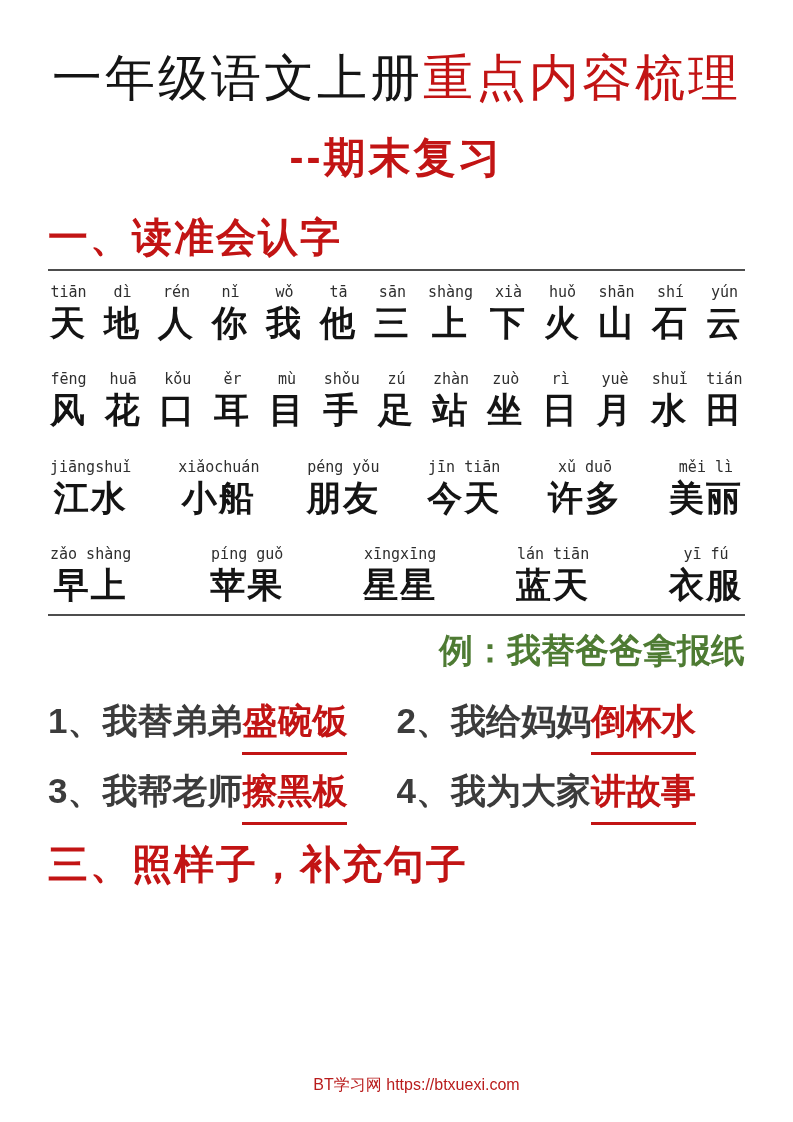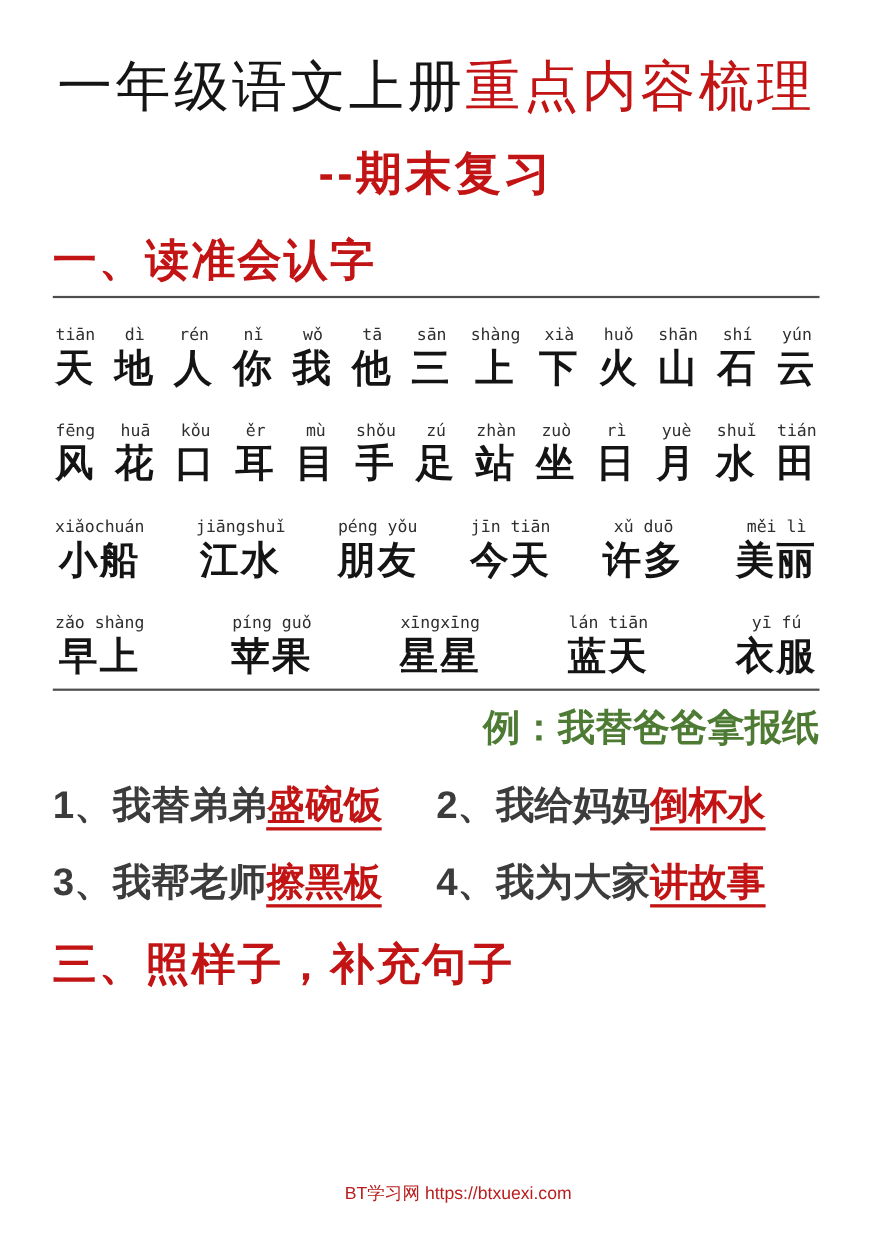--- a/index.html
+++ b/index.html
@@ -37,21 +37,21 @@
   .rule {
     border: none; border-top: 2px solid #4d4d4d;
     margin: 9px 0 0 0; width: 100%;
   }
 
   
   .vocab-row {
     display: flex; justify-content: space-between;
     align-items: flex-end; margin-top: 28px; padding: 0 2px;
   }
-  .vocab-row.first { margin-top: 24px; }
+  .vocab-row.first { margin-top: 12px; }
   .cell { display: flex; flex-direction: column; align-items: center; }
   .py {
     font-family: "DejaVu Sans Mono", monospace;
     font-size: 15px; color: #2f2f2f;
     white-space: nowrap; margin-bottom: 3px;
   }
   .zi {
     font-size: 35px; font-weight: bold; color: #141414;
     line-height: 1.1; white-space: nowrap; letter-spacing: 2px;
   }
@@ -75,21 +75,21 @@
     display: grid; grid-template-columns: 1fr 1fr;
     row-gap: 28px; margin-top: 30px;
   }
   .item {
     font-size: 35px; font-weight: bold;
     color: #3c3c3c; white-space: nowrap; line-height: 1.2;
   }
   .answer {
     color: #c21414;
     border-bottom: 3px solid #c21414;
-    padding-bottom: 0;
+    padding-bottom: 12px;
   }
 
   .sec3-heading { margin-top: 30px; font-family: Liberation Serif, serif; }
 
   
   .footer {
     position: absolute; bottom: 26px; left: 0;
     width: 100%; text-align: center;
     font-size: 16px; color: #b91c1c; padding-left: 20px;
   }
@@ -212,26 +212,26 @@
         <span class="zi">水</span>
       </div>
     <div class="cell">
         <span class="py">tián</span>
         <span class="zi">田</span>
       </div>
   </div>
 
   <div class="vocab-row">
     <div class="cell">
+        <span class="py">jiāngshuǐ</span>
+        <span class="zi">江水</span>
+      </div>
+    <div class="cell">
         <span class="py">xiǎochuán</span>
         <span class="zi">小船</span>
-      </div>
-    <div class="cell">
-        <span class="py">jiāngshuǐ</span>
-        <span class="zi">江水</span>
       </div>
     <div class="cell">
         <span class="py">péng yǒu</span>
         <span class="zi">朋友</span>
       </div>
     <div class="cell">
         <span class="py">jīn tiān</span>
         <span class="zi">今天</span>
       </div>
     <div class="cell">

